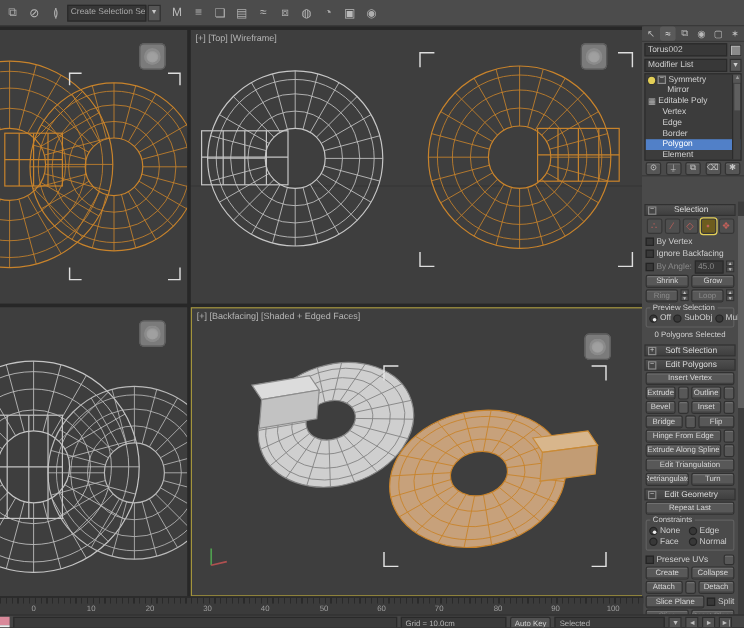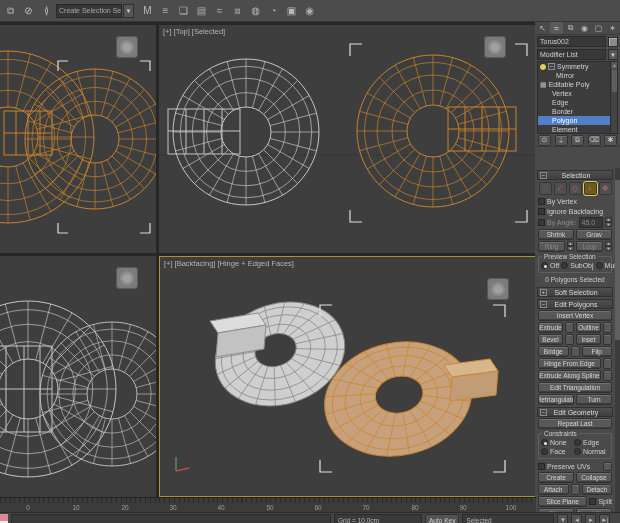--- a/index.html
+++ b/index.html
@@ -214,21 +214,21 @@
       </svg>
       <div class="viewcube" style="right:18px;top:11px;">
           <i></i>
         </div>
     </div>
 
     <div class="vp" style="left:159px;top:3px;width:377px;height:228px;">
       <div class="vplabel">
         <span>[+]</span>
         <span>[Top]</span>
-        <span>[Selected]</span>
+        <span>[Wireframe]</span>
       </div>
       <svg width="377" height="228">
         <line x1="0" y1="130" x2="377" y2="130" stroke="#353535"></line>
         <g>
             <line x1="112" y1="107" x2="160" y2="107" stroke="#c6c6c6" stroke-width="0.7"></line>
             <line x1="111.1481456572267" y1="113.47047612756302" x2="157.512585319102" y2="125.89379029248401" stroke="#c6c6c6" stroke-width="0.7"></line>
             <line x1="108.65063509461098" y1="119.5" x2="150.21985447626403" y2="143.5" stroke="#c6c6c6" stroke-width="0.7"></line>
             <line x1="104.67766952966369" y1="124.67766952966369" x2="138.618795026618" y2="158.61879502661796" stroke="#c6c6c6" stroke-width="0.7"></line>
             <line x1="99.5" y1="128.65063509461098" x2="123.5" y2="170.219854476264" stroke="#c6c6c6" stroke-width="0.7"></line>
             <line x1="93.47047612756302" y1="131.1481456572267" x2="105.89379029248401" y2="177.512585319102" stroke="#c6c6c6" stroke-width="0.7"></line>
@@ -387,21 +387,21 @@
       </svg>
       <div class="viewcube" style="right:18px;top:11px;">
           <i></i>
         </div>
     </div>
 
     <div class="vp active" style="left:159px;top:234px;width:377px;height:241px;">
       <div class="vplabel">
         <span>[+]</span>
         <span>[Backfacing]</span>
-        <span>[Hinge + Edged Faces]</span>
+        <span>[Shaded + Edged Faces]</span>
       </div>
       <svg width="375" height="239">
         <g transform="rotate(-18 120 97)">
             <ellipse cx="120" cy="97" rx="66" ry="50.160000000000004" fill="#cfcfcf" stroke="#858585" stroke-width="1"></ellipse>
             <line x1="138" y1="92" x2="186" y2="97" stroke="#858585" stroke-width="0.7"></line>
             <line x1="136.97218684219823" y1="96.93191123022416" x2="182.76973007548014" y2="112.50029243784736" stroke="#858585" stroke-width="0.7"></line>
             <line x1="133.9893568818739" y1="101.38105262658787" x2="173.39512162874652" y2="126.48330825499045" stroke="#858585" stroke-width="0.7"></line>
             <line x1="129.34349029814194" y1="104.91191123022416" x2="158.79382665130322" y2="137.58029243784736" stroke="#858585" stroke-width="0.7"></line>
             <line x1="123.4893568818739" y1="107.17886200007065" x2="140.39512162874652" y2="144.7049948573649" stroke="#858585" stroke-width="0.7"></line>
             <line x1="117" y1="107.96000000000001" x2="120" y2="147.16" stroke="#858585" stroke-width="0.7"></line>

